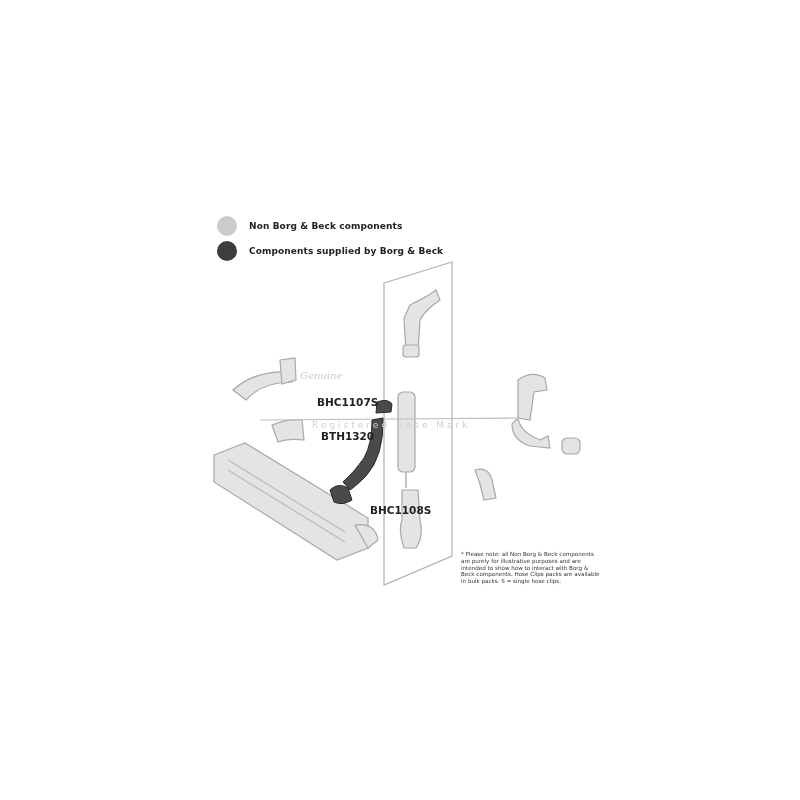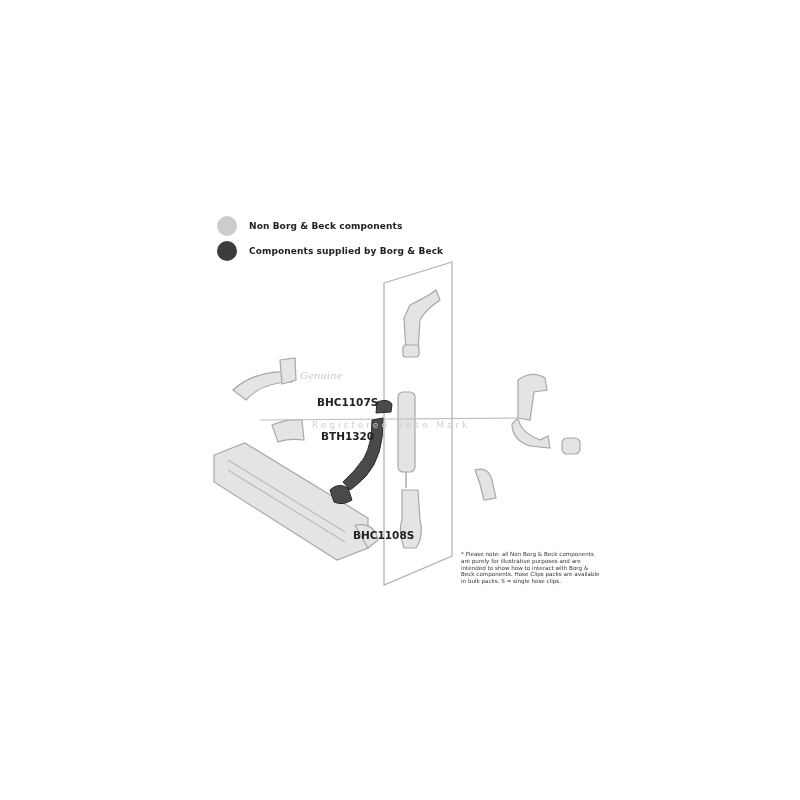--- a/index.html
+++ b/index.html
@@ -63,16 +63,16 @@
       <path d="M377,402 Q388,398 392,404 L391,412 L376,413 Z"></path>
       <path d="M330,490 Q338,482 348,488 L352,500 Q343,506 334,502 Z"></path>
     </g>
   </svg>
 
   <div class="watermark-script">Genuine</div>
   <div class="watermark-sub">Registered Hose Mark</div>
 
   <div class="part-label" style="left:317px;top:396px;">BHC1107S</div>
   <div class="part-label" style="left:321px;top:430px;">BTH1320</div>
-  <div class="part-label" style="left:353px;top:504px;margin-top:25px;">BHC1108S</div>
+  <div class="part-label" style="left:370px;top:504px;">BHC1108S</div>
 
   <div class="note">* Please note: all Non Borg &amp; Beck components are purely for illustrative purposes and are intended to show how to interact with Borg &amp; Beck components. Hose Clips packs are available in bulk packs. S = single hose clips.</div>
 </div>
 
 </body></html>

